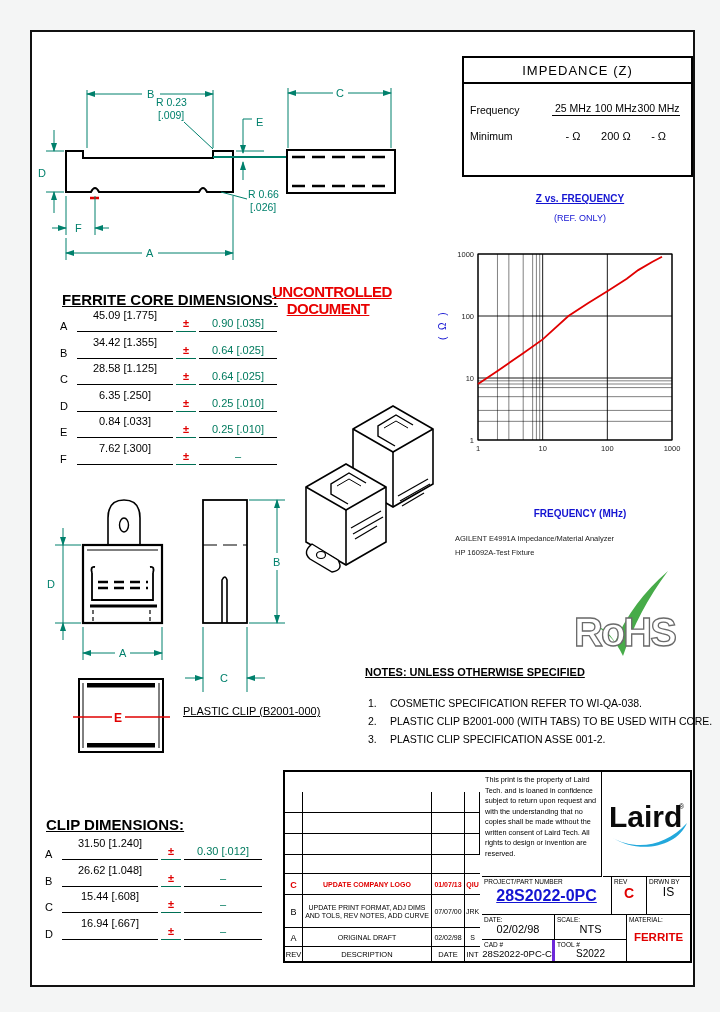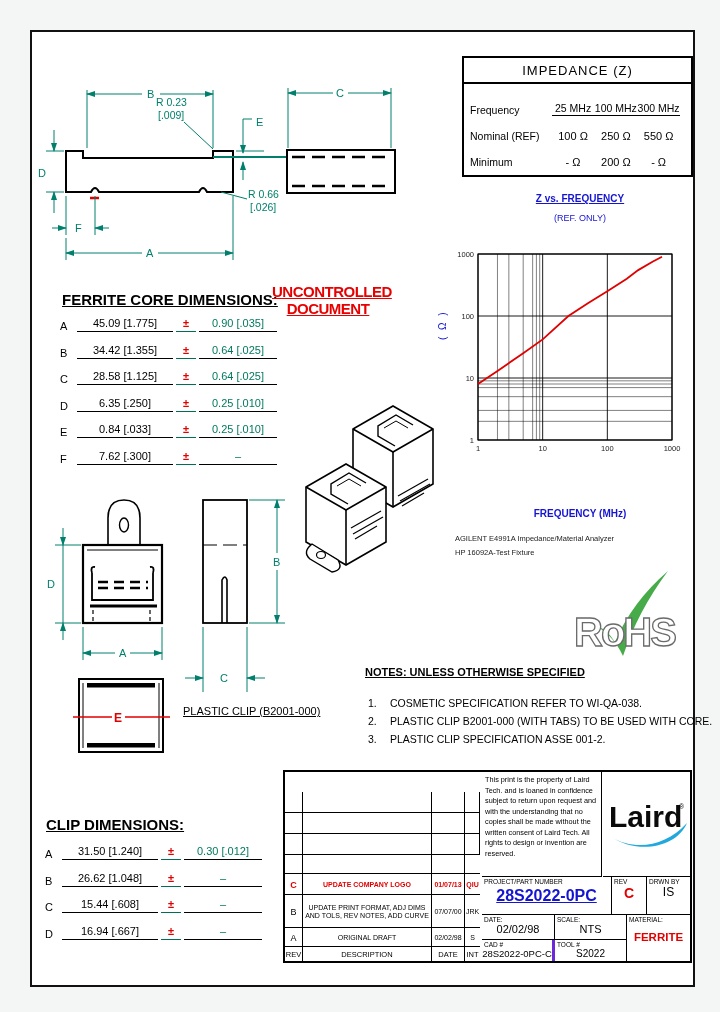--- a/index.html
+++ b/index.html
@@ -19,21 +19,21 @@
   
   #ztitle{left:505px;top:193px;width:150px;text-align:center;font-size:10px;font-weight:bold;text-decoration:underline;}
   #zref{left:505px;top:213px;width:150px;text-align:center;font-size:9px;}
   #ylab{left:437px;top:340px;font-size:10px;transform:rotate(-90deg);transform-origin:left top;white-space:nowrap;letter-spacing:2px;}
   #xlab{left:480px;top:508px;width:200px;text-align:center;font-size:10px;font-weight:bold;}
   .fnote{left:455px;width:240px;font-size:7.5px;color:#222;}
   
   .dimhead{font-size:15px;font-weight:bold;text-decoration:underline;color:#000;}
   .dimrow{position:absolute;display:flex;align-items:flex-end;height:20px;}
   .dlab{width:17px;font-size:11px;}
-  .dval{width:96px;text-align:center;font-size:11px;border-bottom:1.5px solid #000;padding-bottom:2px;}
+  .dval{width:96px;text-align:center;font-size:11px;border-bottom:1.5px solid #000;padding-bottom:10px;}
   .dpm{width:20px;text-align:center;font-size:11px;font-weight:bold;color:#e00000;border-bottom:1.5px solid #006e54;padding-bottom:2px;margin:0 3px;}
   .dtol{width:78px;text-align:center;font-size:11px;color:#007a5e;border-bottom:1.5px solid #000;padding-bottom:2px;}
   
   #uncd{left:272px;top:283px;width:112px;text-align:center;color:#e80000;font-weight:bold;font-size:15px;line-height:17px;letter-spacing:-0.5px;text-decoration:underline;}
   
   #notes-title{left:365px;top:666px;font-size:11px;font-weight:bold;text-decoration:underline;}
   .note{position:absolute;left:368px;font-size:10.5px;}
   .note .n{display:inline-block;width:22px;}
   
   #pclabel{left:183px;top:705px;font-size:11px;text-decoration:underline;}
@@ -121,26 +121,20 @@
 </svg>
 
 <div id="ztable" class="abs">
   <div class="ttl">IMPEDANCE (Z)</div>
   <div class="body">
     <div class="zrow hdr">
       <span class="lab">Frequency</span>
       <span class="c">25 MHz</span>
       <span class="c">100 MHz</span>
       <span class="c">300 MHz</span>
-    </div>
-    <div class="zrow">
-      <span class="lab">Nominal (REF)</span>
-      <span class="c">100 Ω</span>
-      <span class="c">250 Ω</span>
-      <span class="c">550 Ω</span>
     </div>
     <div class="zrow">
       <span class="lab">Minimum</span>
       <span class="c">-  Ω</span>
       <span class="c">200 Ω</span>
       <span class="c">-  Ω</span>
     </div>
   </div>
 </div>
 

